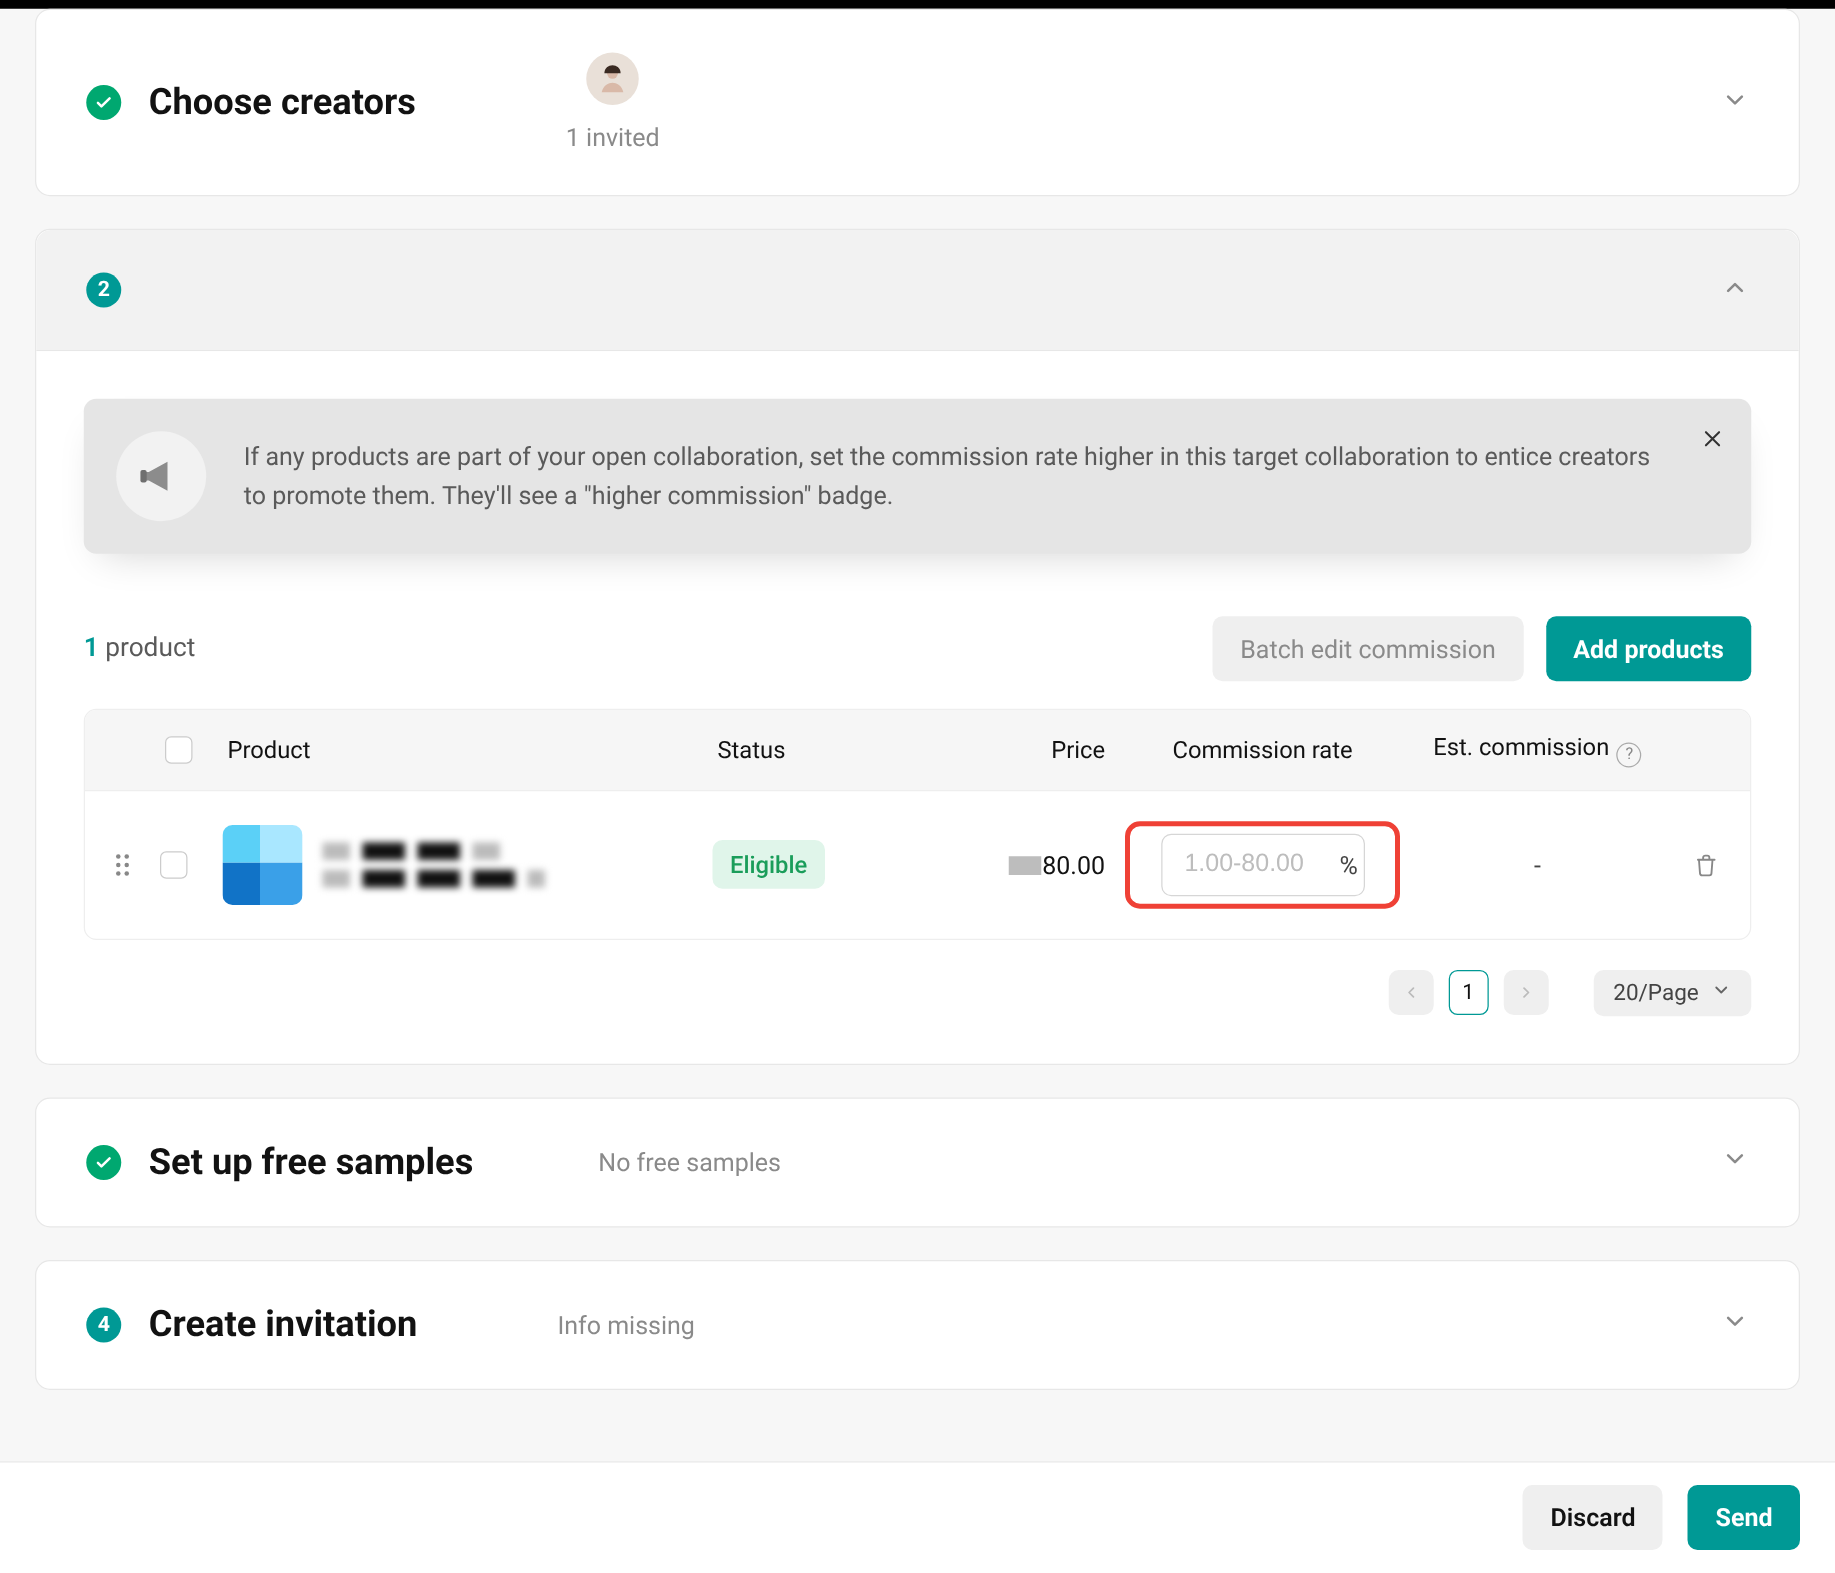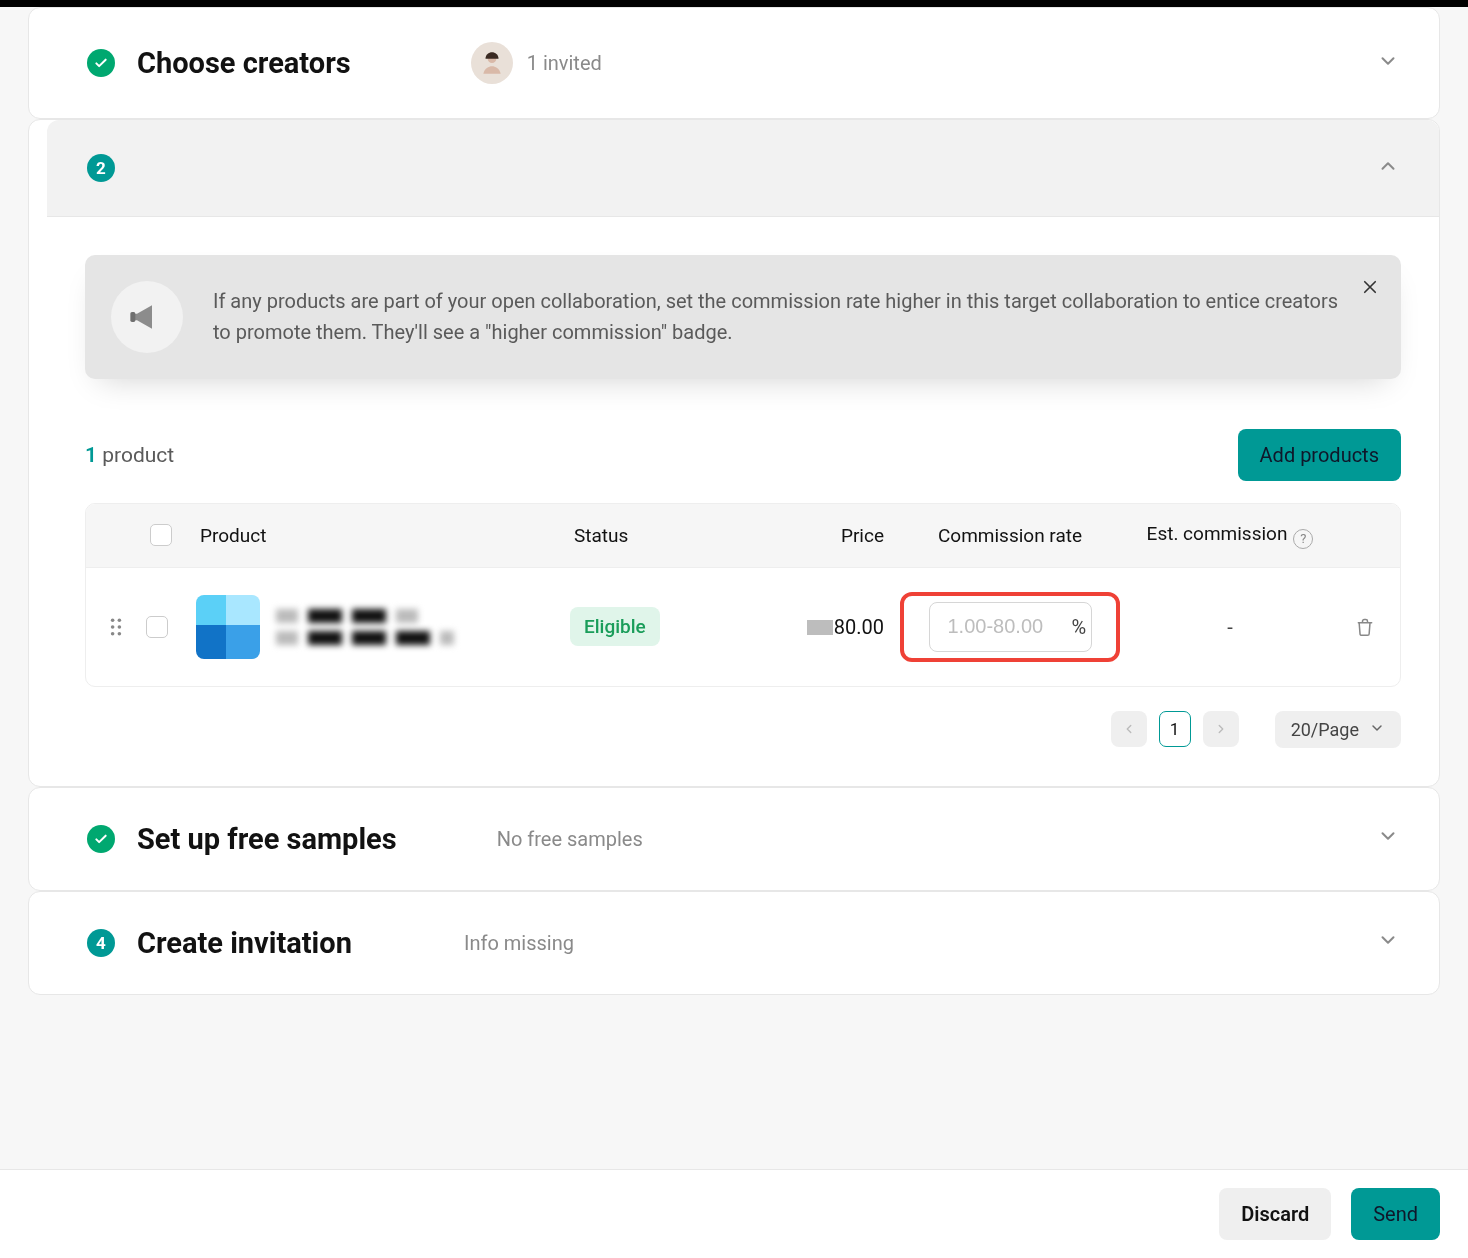--- a/index.html
+++ b/index.html
@@ -16,21 +16,21 @@
   h1.page-title {
     font-size: 36px;
     font-weight: 700;
     margin: 10px 0 20px 0;
     letter-spacing: -0.5px;
   }
   .card {
     background: #fff;
     border: 1px solid #e7e7e7;
     border-radius: 12px;
-    padding-left: 18px;
+    margin-bottom: 26px;
   }
   .step-header {
     display: flex;
     align-items: center;
     padding: 34px 40px;
     cursor: pointer;
   }
   .step-icon {
     width: 28px; height: 28px; border-radius: 50%;
     display: flex; align-items: center; justify-content: center;
@@ -43,21 +43,21 @@
     background: #009995; color: #fff; font-weight: 700; font-size: 17px;
   }
   .step-title {
     font-size: 29px;
     font-weight: 700;
   }
   .step-meta {
     margin-left: 120px;
     color: #8a8a8a;
     font-size: 20px;
-    display: flex; align-items: center; gap: 14px;
+    display: flex; align-items: center; gap: 14px; flex-direction: column;
   }
   .avatar {
     width: 42px; height: 42px; border-radius: 50%;
     background: #e9e0d8;
     display:flex; align-items:center; justify-content:center;
     overflow:hidden;
   }
   .avatar svg { width: 26px; height: 26px; }
   .spacer { flex: 1; }
   .chev { color: #8a8a8a; }
@@ -90,21 +90,21 @@
     display: flex; align-items: center; margin-bottom: 22px;
   }
   .product-count { color: #5a5a5a; font-size: 21px; }
   .product-count .n { color: #009995; font-weight: 600; }
   .btn {
     border: none; border-radius: 8px; font-size: 20px;
     padding: 14px 22px; cursor: pointer; font-family: inherit;
   }
   .btn.secondary { background: #efefef; color: #8a8a8a; }
   .btn.secondary.disabled { cursor: not-allowed; }
-  .btn.primary { background: #009995; color: #0f172a; font-weight: 400; }
+  .btn.primary { background: #009995; color: #ffffff; font-weight: 700; }
   .toolbar .btn + .btn { margin-left: 18px; }
 
   .table { border: 1px solid #eee; border-radius: 10px; overflow: hidden; }
   .thead, .trow {
     display: grid;
     grid-template-columns: 60px 50px 1fr 160px 160px 240px 200px 70px;
     align-items: center;
   }
   .thead {
     background: #f6f6f6;
@@ -251,20 +251,21 @@
               <path d="M5 5l14 14M19 5L5 19" stroke="currentColor" stroke-width="2.2" stroke-linecap="round"></path>
             </svg>
         </span>
       </div>
 
       <div class="toolbar">
         <span class="product-count">
           <span class="n">1</span><span> product</span>
         </span>
         <div class="spacer"></div>
+        <button class="btn secondary disabled">Batch edit commission</button>
         <button class="btn primary">Add products</button>
       </div>
 
       <div class="table">
         <div class="thead">
           <div class="th"></div>
           <div class="th">
             <div class="cbx"></div>
           </div>
           <div class="th">Product</div>

